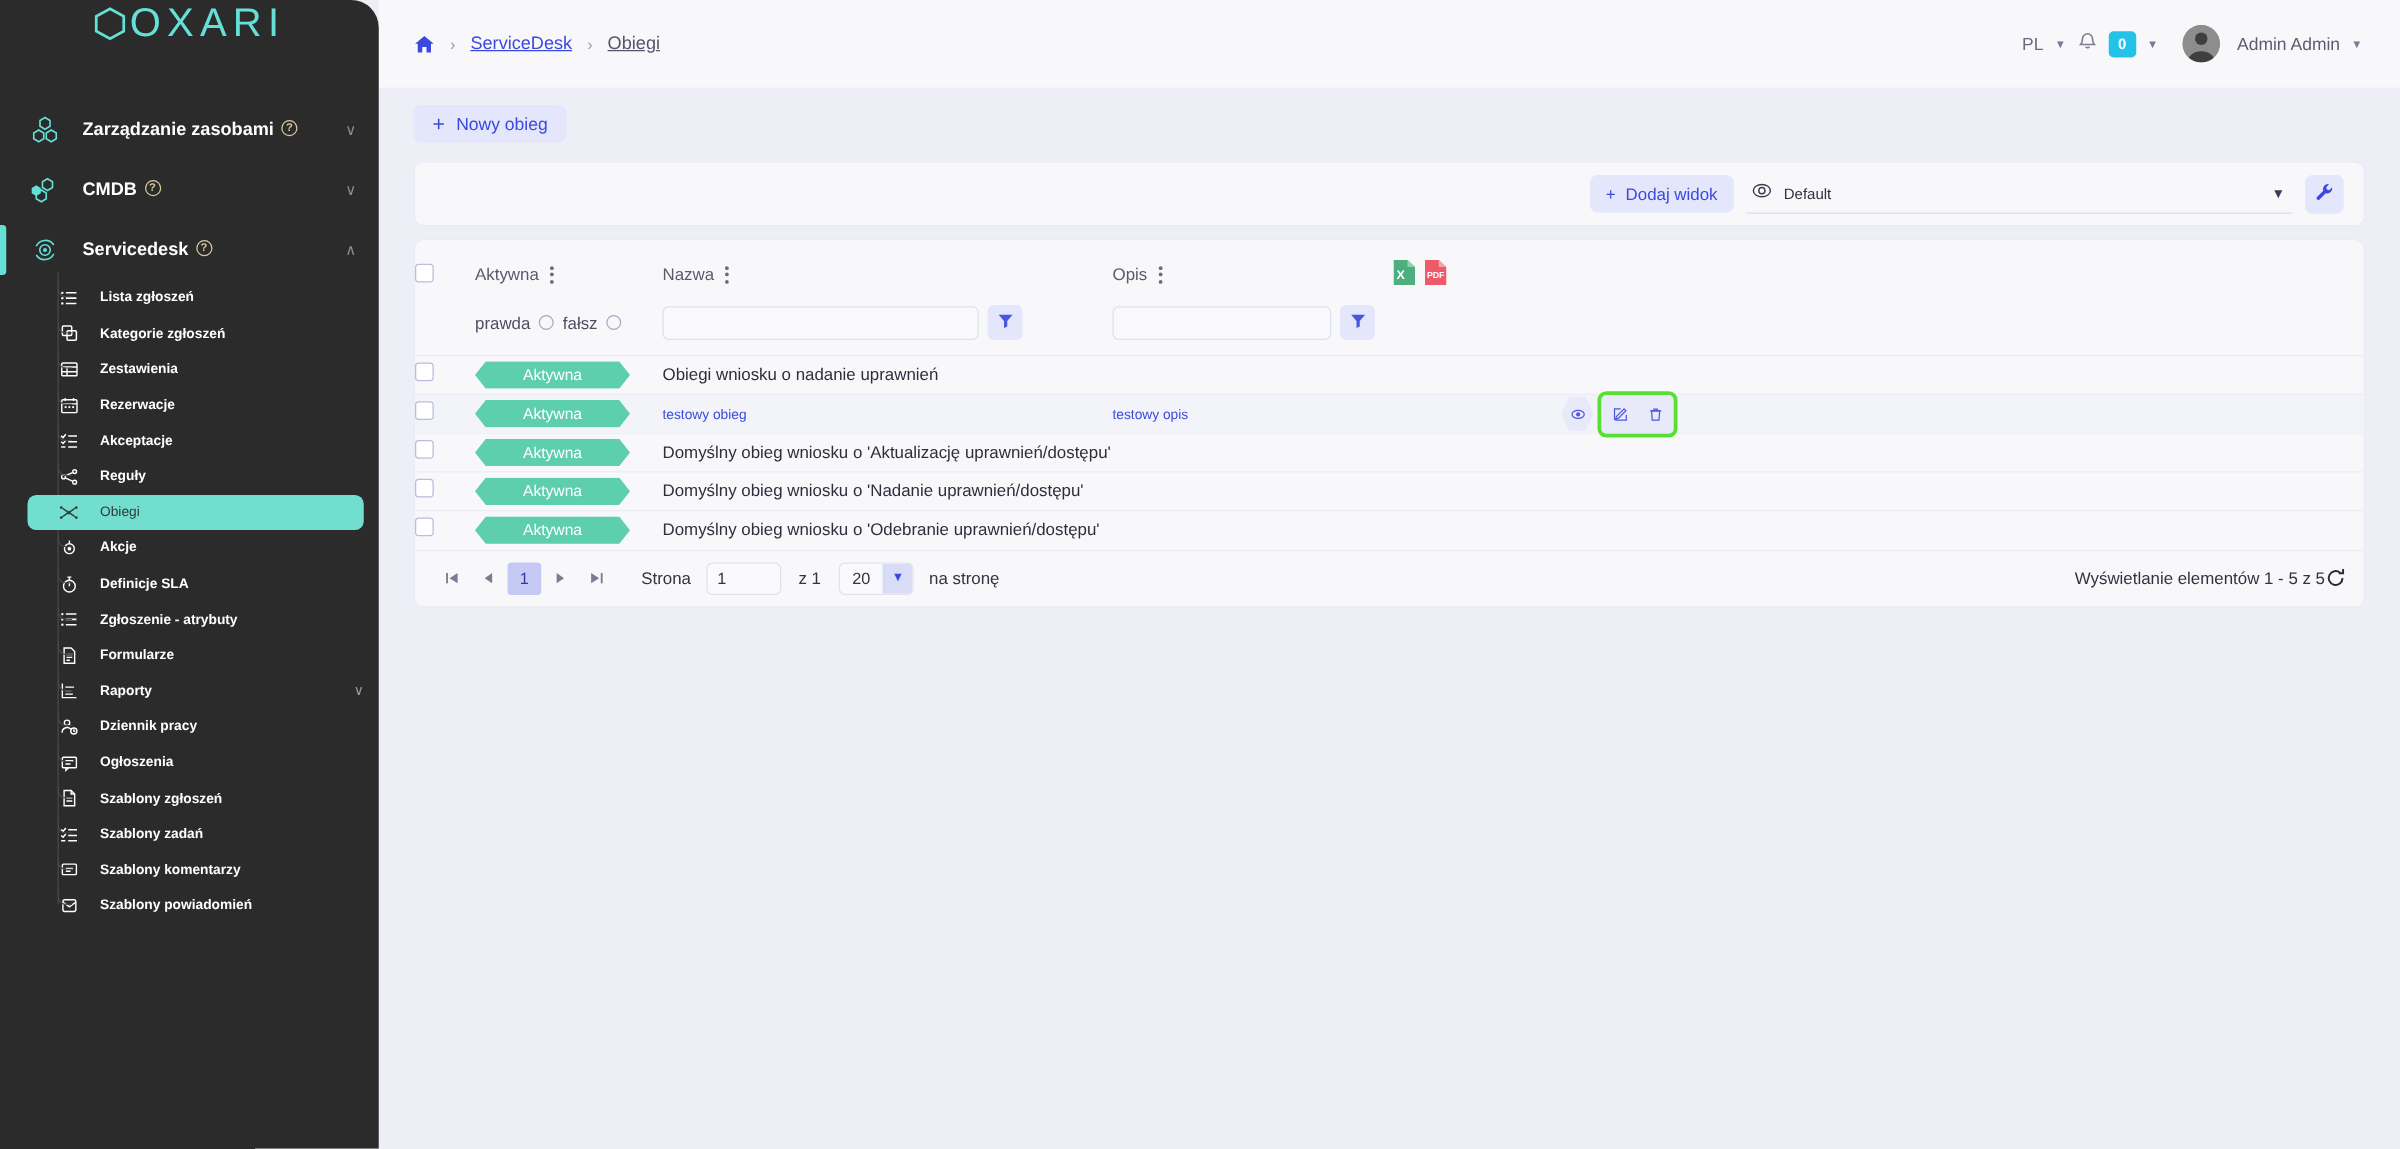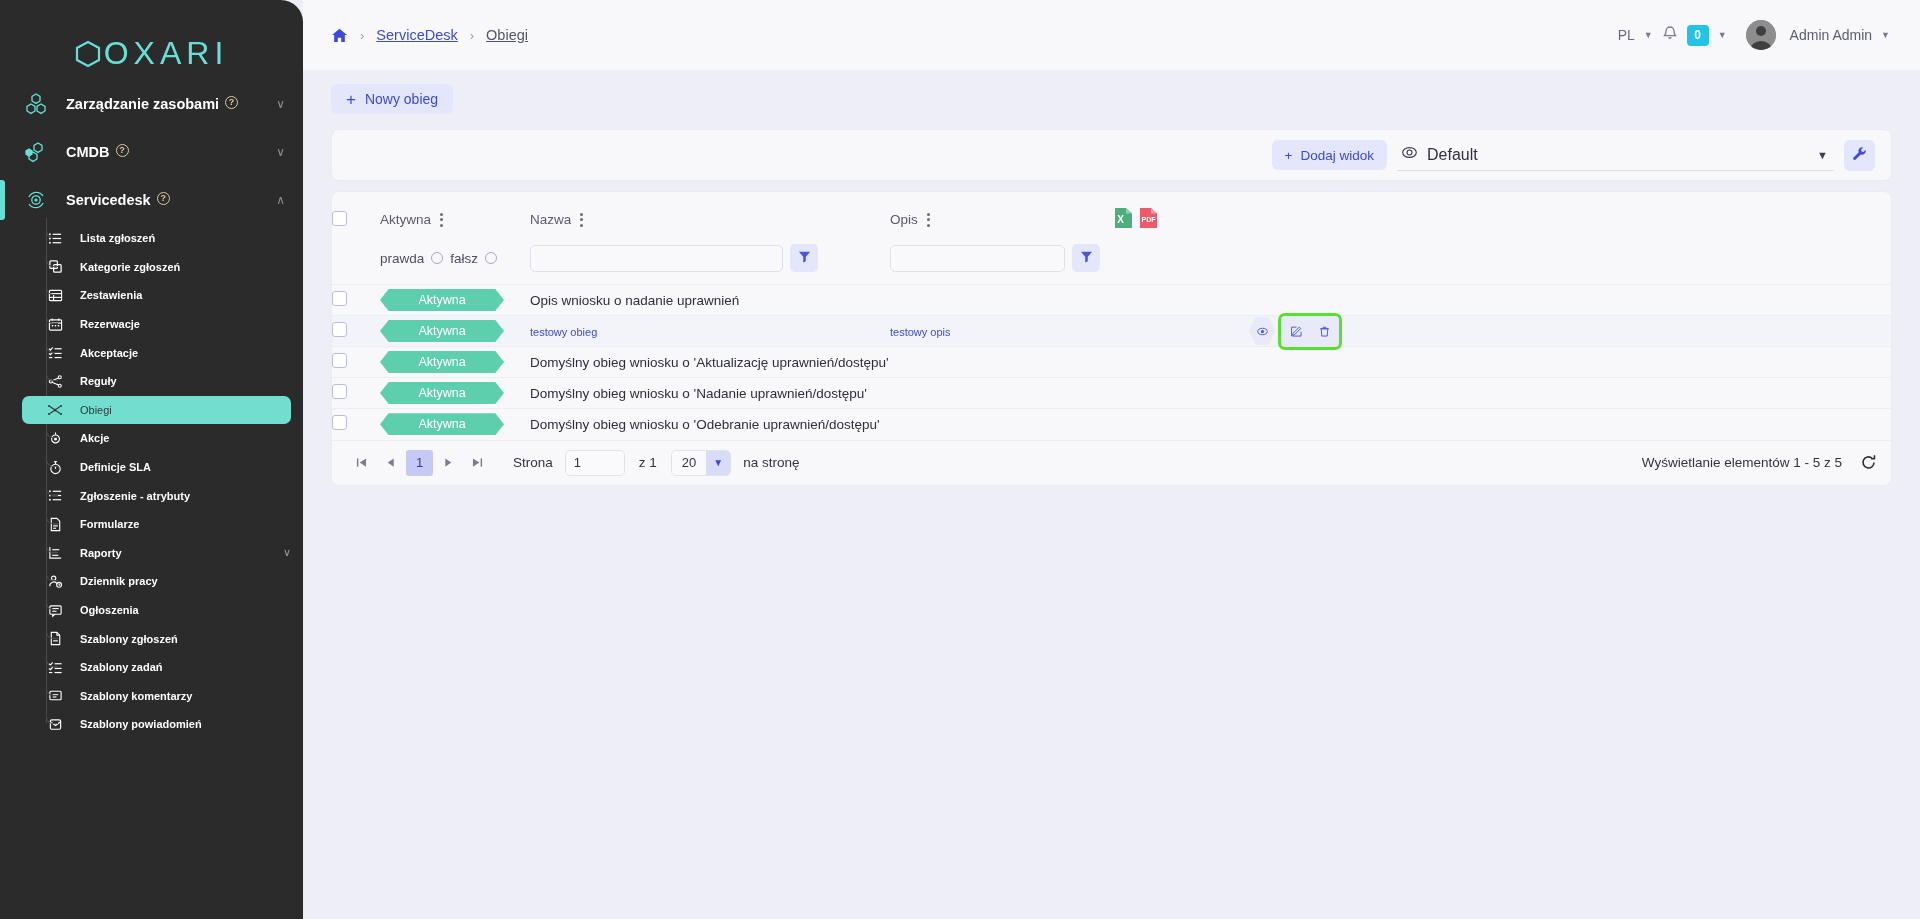--- a/index.html
+++ b/index.html
@@ -12,21 +12,21 @@
   .app { display: flex; width: 1920px; height: 919px; background:#eeeef7; }
 
   
   .sidebar {
     width: 303px; height: 919px; flex: 0 0 303px;
     background: #2b2b2b;
     border-radius: 0 22px 0 0;
     position: relative;
     overflow: hidden;
   }
-  .logo-wrap { height: 72px; display:flex; align-items:flex-end; justify-content:center; }
+  .logo-wrap { height: 72px; display:flex; align-items:flex-start; justify-content:center; }
   .logo { display:flex; align-items:center; gap:3px; }
   .logo-text {
     color:#64e0d6; font-size:32px; letter-spacing:5px; font-weight:400;
     font-family:"Liberation Sans", sans-serif;
   }
   .logo svg { display:block; }
 
   .nav { padding-top: 8px; }
   .nav-top {
     display:flex; align-items:center; gap:16px;
@@ -123,21 +123,21 @@
     background:#e4e6fb; color:#3b49df; border:none; border-radius:6px;
     height:30px; padding:0 13px; font-size:13.5px; cursor:pointer;
     display:inline-flex; align-items:center; gap:8px;
     font-family:"Liberation Sans", sans-serif;
   }
   .view-select {
     width:437px; height:31px; border-bottom:1px solid #dcdce8;
     display:flex; align-items:center; gap:9px; padding:0 6px 0 4px;
     cursor:pointer; background:transparent;
   }
-  .view-select .vtxt { color:#2f2f3d; font-size:16px; }
+  .view-select .vtxt { color:#2f2f3d; font-size:12px; }
   .view-select .vcaret { margin-left:auto; color:#3b3b55; font-size:11px; }
   .btn-wrench {
     width:31px; height:31px; background:#e4e6fb; border:none; border-radius:6px;
     display:flex; align-items:center; justify-content:center; cursor:pointer;
     color:#3b49df;
   }
 
   .card-table { margin-top:10px; overflow:hidden; }
   table { width:100%; border-collapse:collapse; table-layout:fixed; }
   .c-chk { width:48px; }
@@ -226,21 +226,21 @@
   .pg-size {
     margin-left:14px; height:26px; display:flex; align-items:center;
     border:1px solid #e2e2ee; border-radius:5px; overflow:hidden; cursor:pointer; background:#fafafd;
   }
   .pg-size .val { padding:0 10px; font-size:13px; color:#33333f; }
   .pg-size .arr {
     width:24px; height:100%; background:#d9dcf7; color:#3b49df;
     display:flex; align-items:center; justify-content:center; font-size:10px;
   }
   .pg-per { margin-left:12px; color:#33333f; }
-  .pg-right { margin-left:auto; display:flex; align-items:center; gap:18px; }
+  .pg-right { margin-left:auto; display:flex; align-items:center; }
   .pg-count { color:#33333f; font-size:13.5px; }
   .refresh { cursor:pointer; color:#2b2b38; display:flex; align-items:center; }
 </style>
 </head>
 <body>
 
 <div class="app">
 
   <aside class="sidebar">
     <div class="logo-wrap">
@@ -717,21 +717,21 @@
                         </svg></span>
                   </button>
                 </span>
               </td>
             </tr>
           </thead>
           <tbody>
             <tr>
               <td><span class="chkbox"></span></td>
               <td><span class="badge-act">Aktywna</span></td>
-              <td colspan="2"><span class="cell-txt">Opis wniosku o nadanie uprawnień</span></td>
+              <td colspan="2"><span class="cell-txt">Obiegi wniosku o nadanie uprawnień</span></td>
               <td><span class="cell-txt"></span></td>
             </tr>
             <tr class="hovered">
               <td><span class="chkbox"></span></td>
               <td><span class="badge-act">Aktywna</span></td>
               <td colspan="2"><span class="cell-link">testowy obieg</span></td>
               <td><span class="cell-link">testowy opis</span></td>
               <td style="position:relative;padding:0">
                 <div class="rowactions">
                   <span class="hexbtn">

